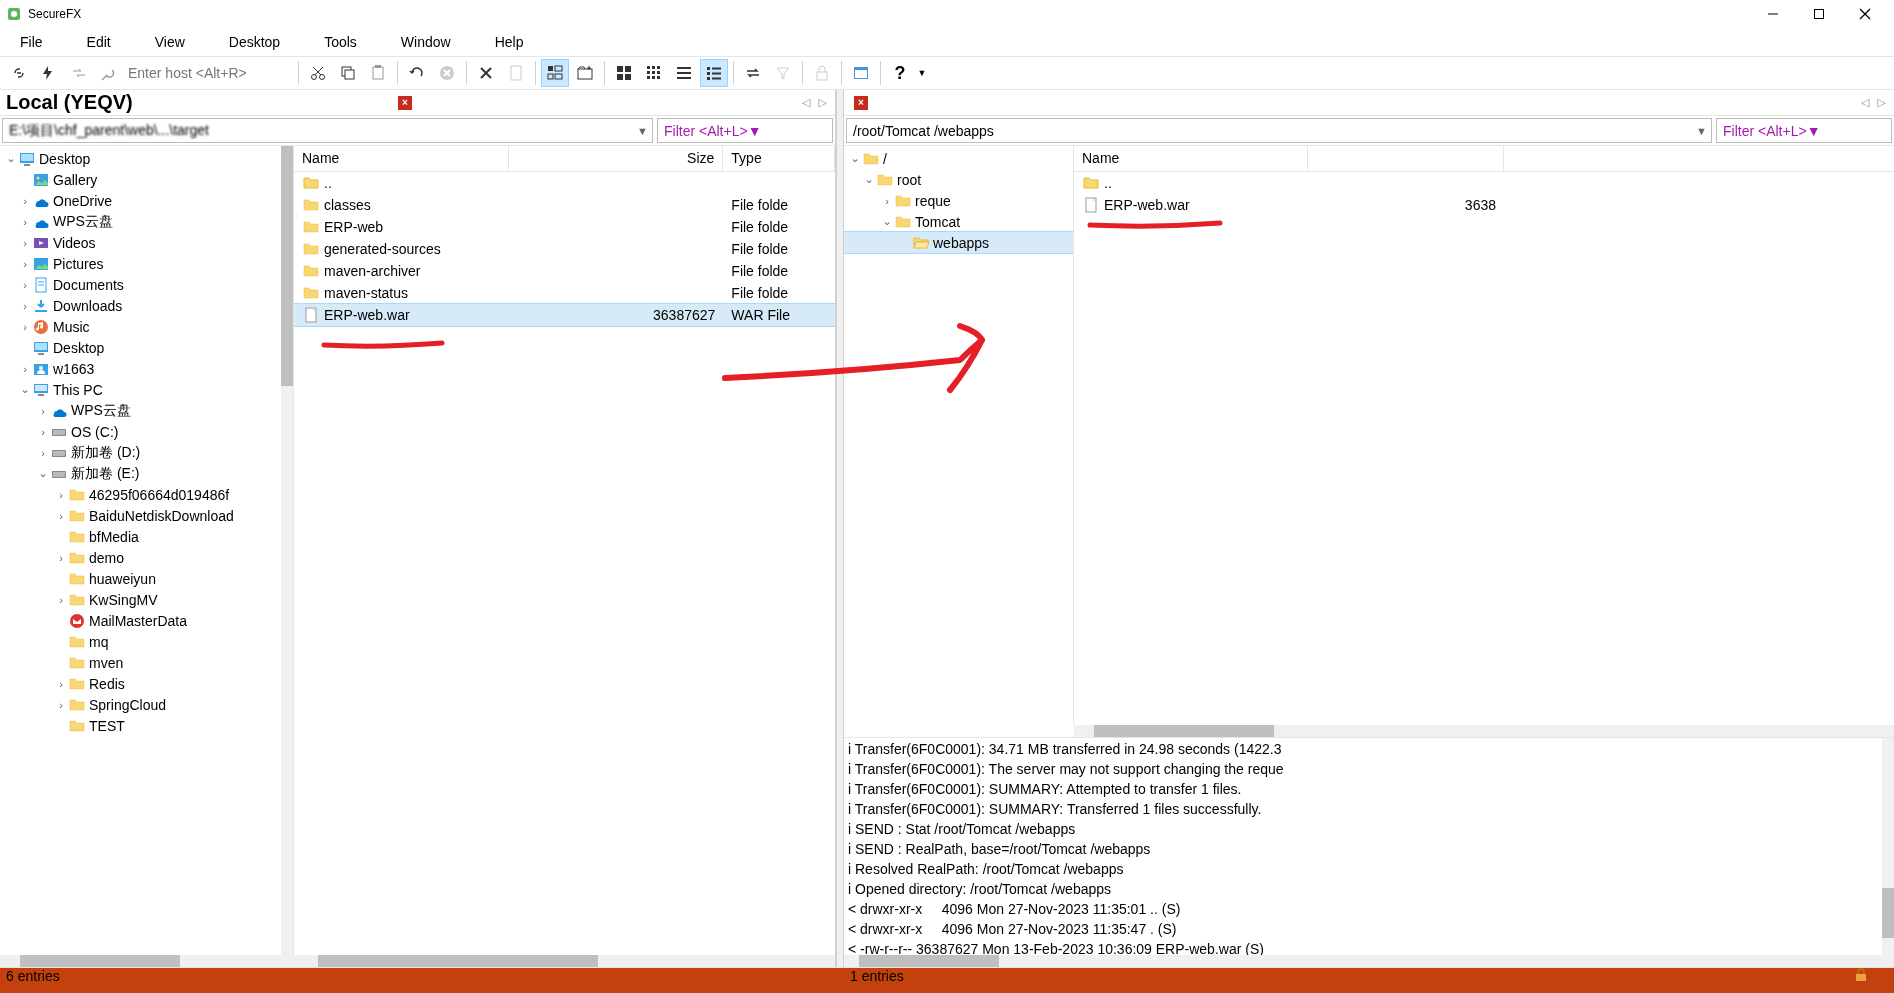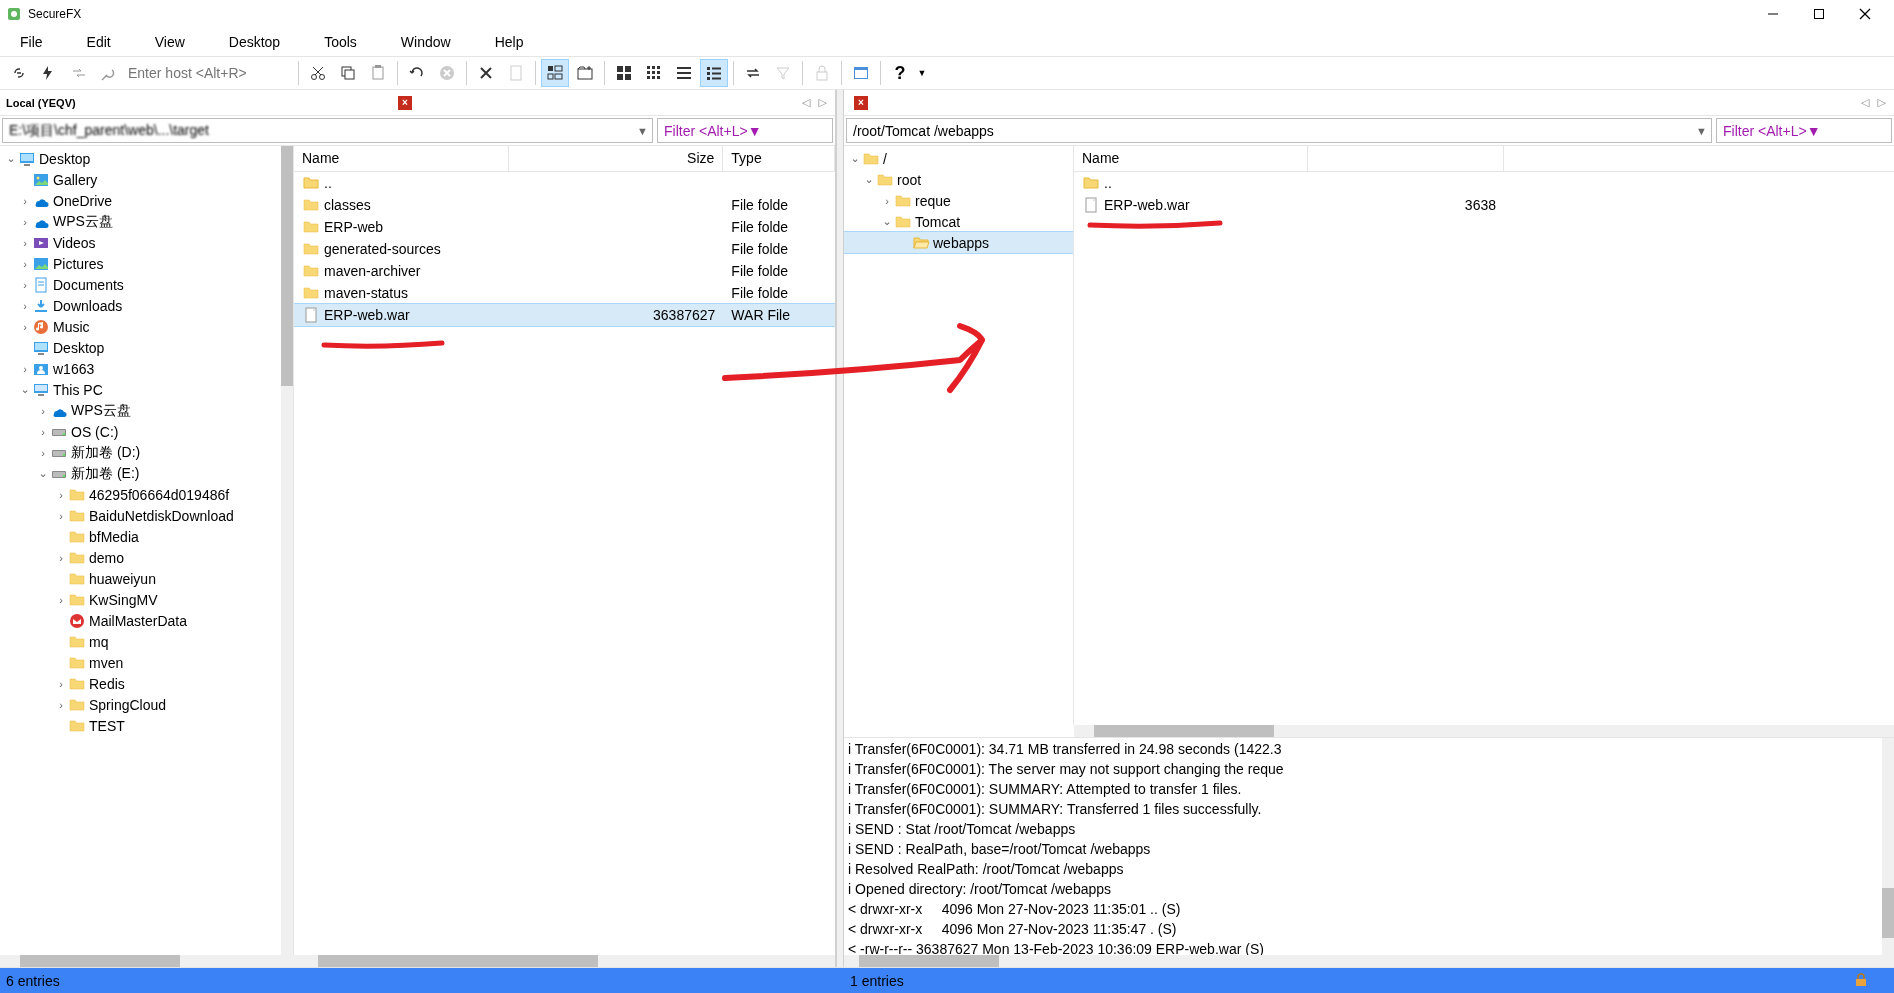--- a/index.html
+++ b/index.html
@@ -19,21 +19,21 @@
 .toolbar .tbtn.active { background: #cce8ff; border: 1px solid #99d1ff; }
 .toolbar .sep { width: 1px; height: 24px; background: #d0d0d0; margin: 0 4px; }
 .toolbar .host-input { width: 170px; border: none; padding: 4px; outline: none; color: #777; font-size: 14px; }
 
 .panes { display: flex; height: calc(993px - 28px - 28px - 34px - 26px); }
 .pane { display: flex; flex-direction: column; border-right: 1px solid #d0d0d0; }
 .pane.left { width: 836px; }
 .pane.right { flex: 1; }
 
 .pane-header { height: 26px; display: flex; align-items: center; padding: 0 6px; background: #fff; border-bottom: 1px solid #e5e5e5; }
-.pane-header .label { font-weight: bold; flex: 1; font-size: 11px; }
+.pane-header .label { font-weight: bold; flex: 1; font-size: 20px; }
 .pane-header .closex { background: #c42b1c; color: #fff; width: 14px; height: 14px; display: inline-flex; align-items:center; justify-content:center; font-size:10px; font-weight:bold; margin-left:4px; }
 .pane-header .nav { display: flex; gap: 4px; }
 .pane-header .nav span { color:#888; font-size:11px; padding:0 2px; }
 
 .pathbar { height: 30px; display: flex; gap: 4px; padding: 2px; border-bottom: 1px solid #e5e5e5; }
 .pathbar .pathbox { flex: 1; border: 1px solid #bcbcbc; padding: 3px 6px; display: flex; align-items: center; position: relative; }
 .pathbar .pathbox .dd { position: absolute; right: 4px; color: #666; font-size:11px; }
 .pathbar .filterbox { width: 176px; border: 1px solid #bcbcbc; padding: 3px 6px; display: flex; align-items: center; color: #a21caf; position: relative; }
 
 .pane-body { flex: 1; display: flex; overflow: hidden; }
@@ -51,21 +51,21 @@
 .filelist-header .col { padding: 4px 8px; border-right: 1px solid #e5e5e5; }
 .filelist-row { display: flex; height: 22px; align-items: center; cursor: default; }
 .filelist-row.selected { background: #d6eaf8; outline: 1px solid #a8d8ff; }
 .filelist-row .cell { padding: 0 8px; overflow: hidden; white-space: nowrap; }
 .filelist-row .cell.name { display: flex; align-items: center; }
 .filelist-row .cell.size { text-align: right; }
 .ficon { width: 18px; height: 18px; display: inline-flex; align-items: center; justify-content: center; margin-right: 4px; }
 
 .right-lower { height: 218px; border-top: 1px solid #e5e5e5; overflow: auto; font-family: "Courier New", monospace; font-size: 15px; white-space: pre; padding: 2px 4px; line-height: 18px; position: relative; }
 
-.statusbar { height: 26px; border-top: 1px solid #e5e5e5; display: flex; align-items: center; padding: 0 6px; background: #3b82f6; }
+.statusbar { height: 26px; border-top: 1px solid #e5e5e5; display: flex; padding: 0 6px; background: #c2410c; }
 .statusbar .sleft { width: 844px; }
 .statusbar .sright { flex: 1; display: flex; }
 .statusbar .sright .lock { margin-left: auto; margin-right: 20px; }
 
 
 .fake-hscroll { height: 12px; background: #f0f0f0; position: relative; }
 .fake-hscroll .thumb { position: absolute; height: 12px; background: #bfbfbf; }
 .fake-vscroll { width: 12px; background: #f0f0f0; position: absolute; right: 0; top: 0; bottom: 0; }
 .fake-vscroll .thumb { position: absolute; width: 12px; background: #bfbfbf; }
 

